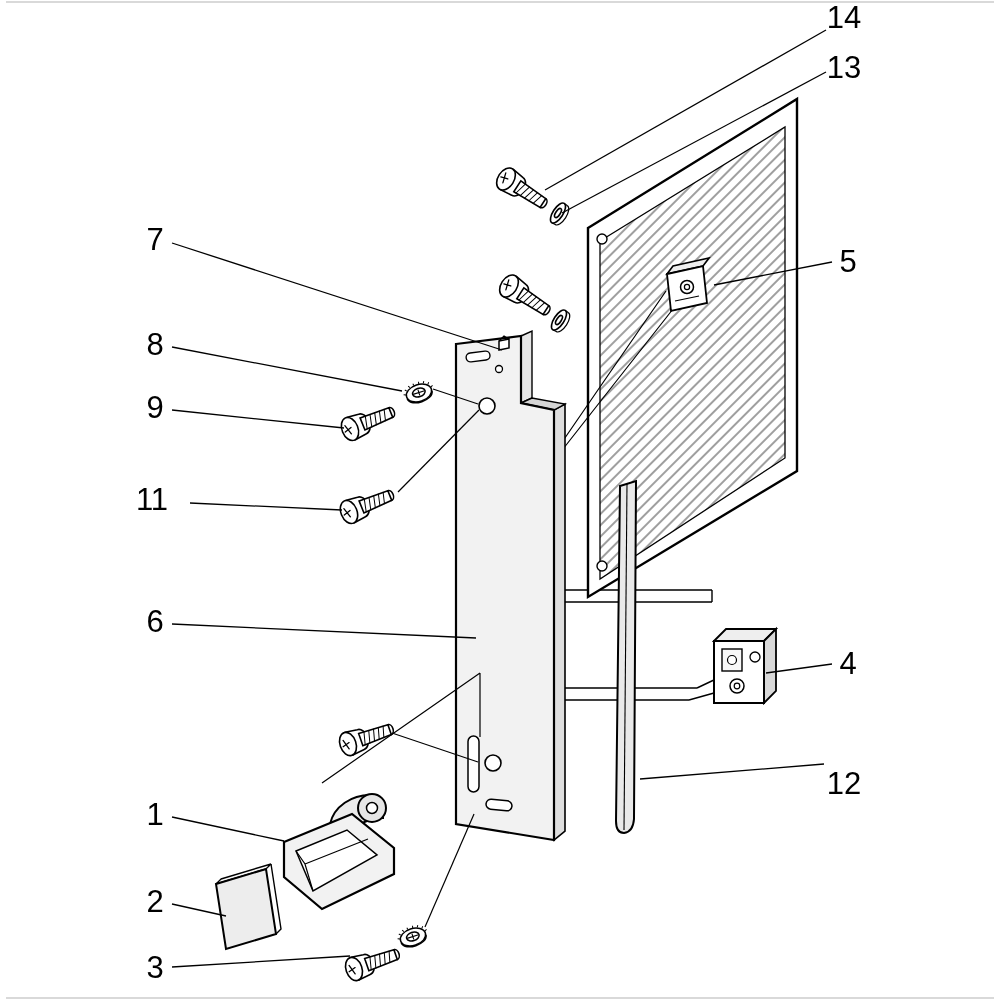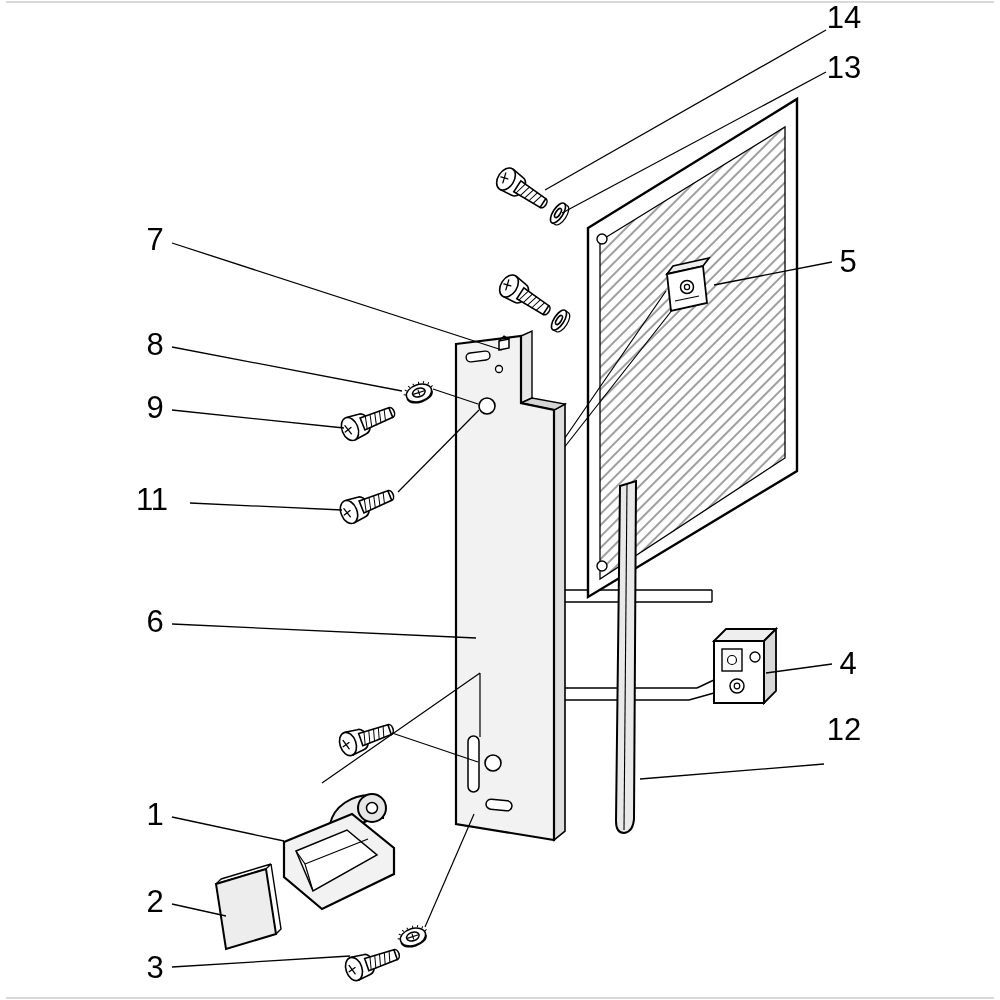--- a/index.html
+++ b/index.html
@@ -176,19 +176,19 @@
   <div>
     <div class="callout" style="left:844px;top:18px">14</div>
     <div class="callout" style="left:844px;top:68px">13</div>
     <div class="callout" style="left:848px;top:262px">5</div>
     <div class="callout" style="left:155px;top:240px">7</div>
     <div class="callout" style="left:155px;top:345px">8</div>
     <div class="callout" style="left:155px;top:408px">9</div>
     <div class="callout" style="left:152px;top:500px">11</div>
     <div class="callout" style="left:155px;top:622px">6</div>
     <div class="callout" style="left:848px;top:664px">4</div>
-    <div class="callout" style="left:844px;top:730px">12</div>
+    <div class="callout" style="left:844px;top:784px">12</div>
     <div class="callout" style="left:155px;top:815px">1</div>
     <div class="callout" style="left:155px;top:902px">2</div>
     <div class="callout" style="left:155px;top:968px">3</div>
   </div>
 
 </div>
 
 </body></html>

